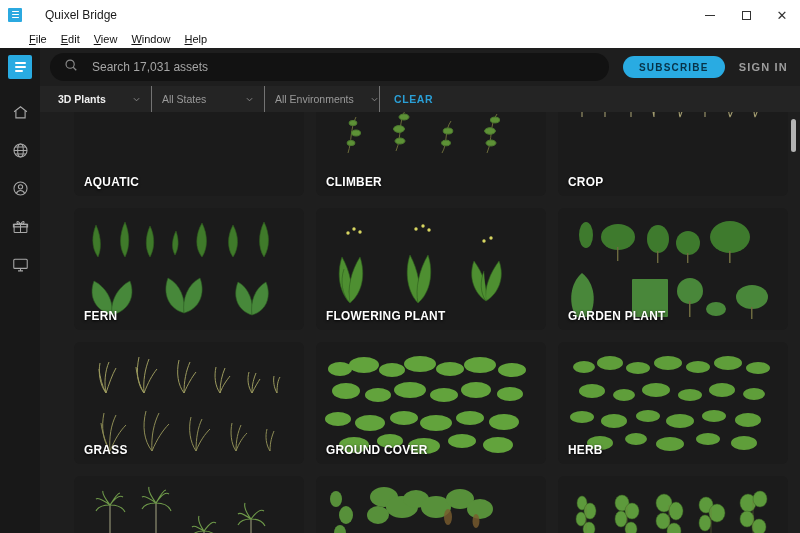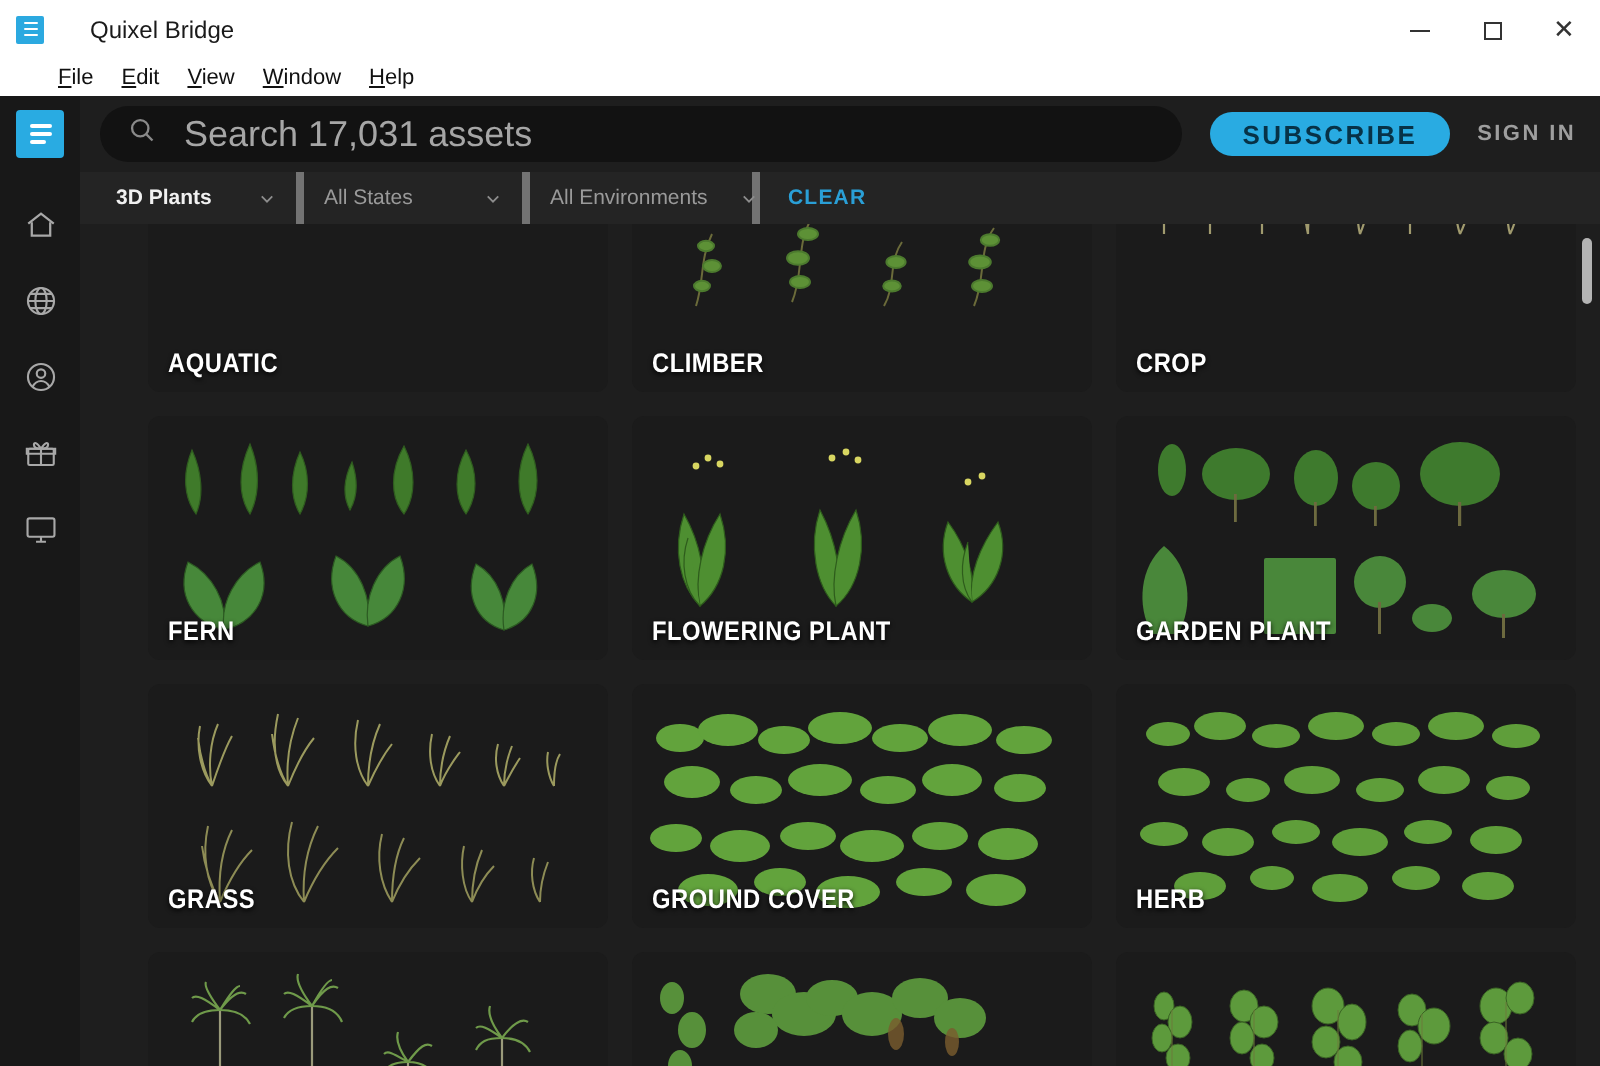--- a/index.html
+++ b/index.html
@@ -94,46 +94,46 @@
     padding: 0 12px 0 10px; background: #1e1e1e; flex: 0 0 38px;
   }
   .searchbox {
     flex: 1 1 auto; height: 28px; background: #121212;
     border-radius: 14px; display: flex; align-items: center;
     padding: 0 14px; min-width: 0; margin-right: 14px;
   }
   .searchbox svg { color: #8a8a8a; flex: 0 0 auto; }
   .search-input {
     flex: 1 1 auto; background: transparent; border: none; outline: none;
-    color: #d946ef; font-size: 18px; margin-left: 14px;
+    color: #d946ef; font-size: 12px; margin-left: 14px;
     font-family: "Liberation Sans", sans-serif; min-width: 0;
   }
   .search-input::placeholder { color: #a6a6a6; }
   .subscribe-btn {
     background: #29abe2; color: #073247; border: none;
-    font-size: 13px; font-weight: bold; letter-spacing: 1.2px;
+    font-size: 10px; font-weight: bold; letter-spacing: 1.2px;
     border-radius: 12px; height: 22px; padding: 0 16px;
     cursor: pointer; white-space: nowrap;
     font-family: "Liberation Sans", sans-serif;
   }
   .signin-btn {
     background: none; border: none; color: #9e9e9e;
     font-size: 11px; font-weight: bold; letter-spacing: 1.2px;
     margin-left: 14px; cursor: pointer; white-space: nowrap;
     font-family: "Liberation Sans", sans-serif;
   }
 
   
   .filterbar {
     height: 26px; display: flex; align-items: center;
     background: #242424; flex: 0 0 26px; padding-left: 8px;
   }
   .filter {
     display: flex; align-items: center; height: 26px;
-    padding: 0 10px; border-right: 4px solid #737373;
+    padding: 0 10px; border-right: 1px solid #737373;
     cursor: pointer; white-space: nowrap;
   }
   .filter .flabel { font-size: 10.5px; color: #9a9a9a; }
   .filter.active .flabel { color: #f0f0f0; font-weight: bold; }
   .filter .chev {
     margin-left: auto; padding-left: 16px;
     color: #8d8d8d; display: flex; align-items: center;
   }
   .f-cat { width: 104px; }
   .f-size { width: 115px; }

